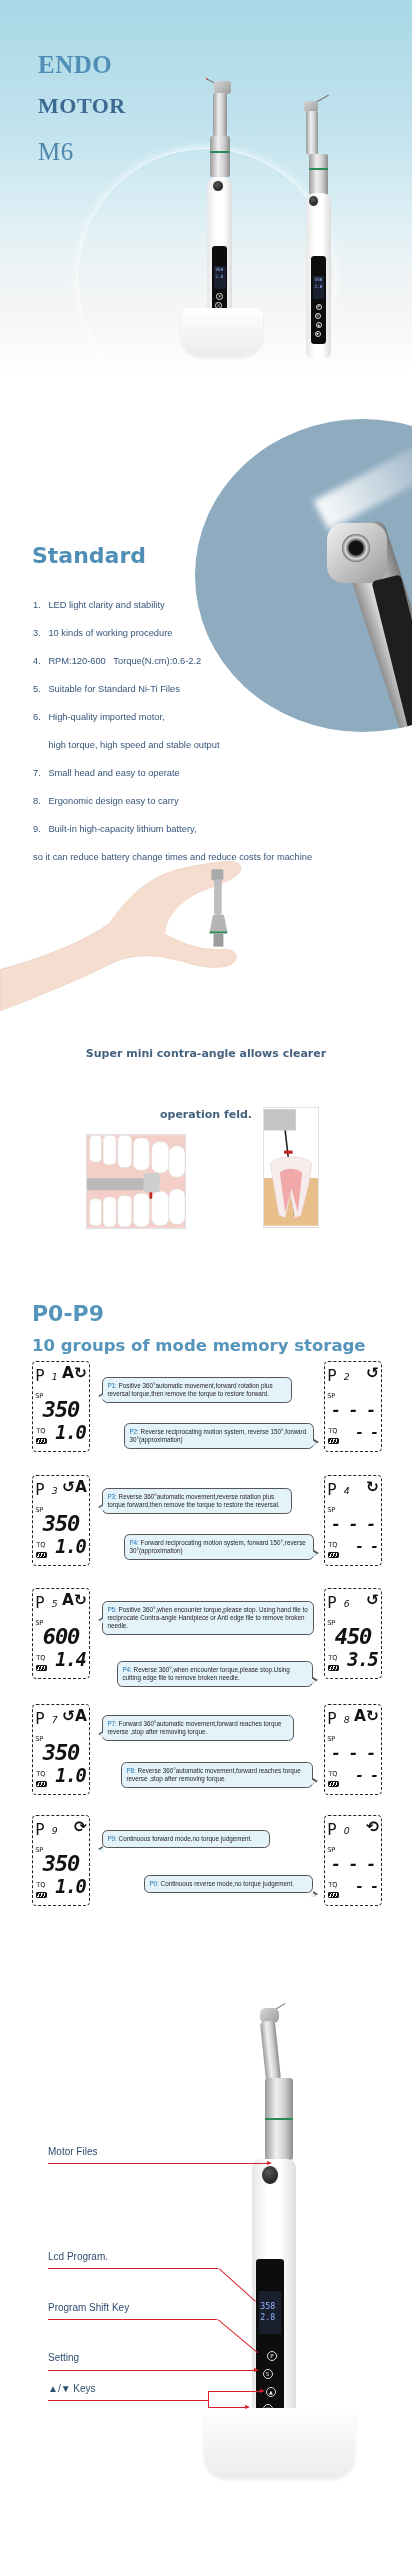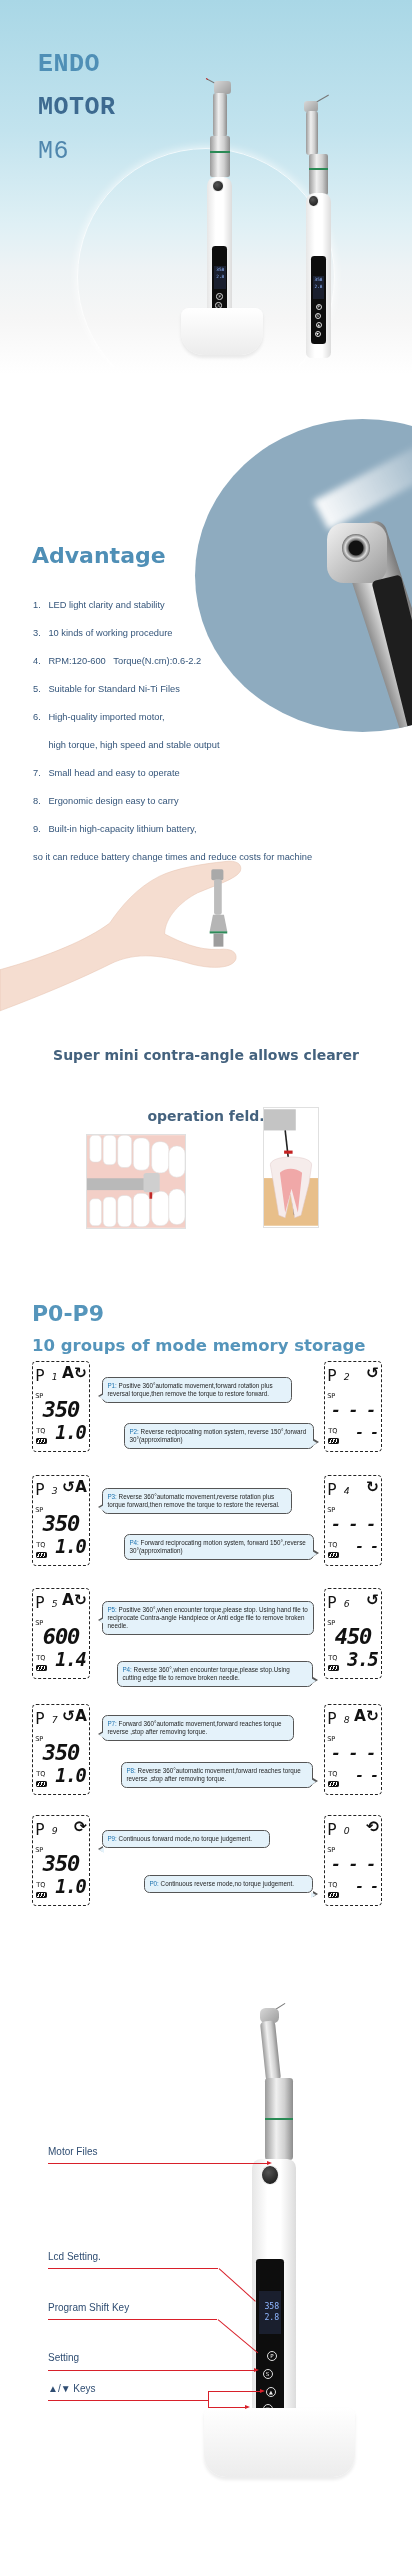--- a/index.html
+++ b/index.html
@@ -3,55 +3,55 @@
 <meta charset="utf-8">
 <style>
   * { box-sizing: border-box; margin: 0; padding: 0; }
   body { width: 412px; height: 2576px; background: #ffffff; font-family: "Liberation Sans", "DejaVu Sans", sans-serif; position: relative; overflow: hidden; }
 
   
   .hero { position: absolute; left: 0; top: 0; width: 412px; height: 374px;
     background: linear-gradient(180deg, #a9d7e6 0%, #c2e3ee 35%, #dff0f5 60%, #eef3f5 72%, #f6f6f6 85%, #ffffff 100%); overflow: hidden; }
   .hero-arc { position: absolute; left: 77px; top: 148px; width: 258px; height: 258px; border-radius: 50%;
     border: 1.1px solid rgba(255,255,255,0.75); box-shadow: 0 0 10px rgba(255,255,255,0.8); }
-  .hero-title { position: absolute; left: 38px; font-family: Liberation Mono, monospace; line-height: 1; letter-spacing: 0.5px; }
+  .hero-title { position: absolute; left: 38px; font-family: Liberation Serif, serif; line-height: 1; letter-spacing: 0.5px; }
   .t-endo { top: 52px; font-size: 25px; font-weight: bold; color: #4f8fb6; }
-  .t-motor { top: 95px; font-size: 25px; font-weight: bold; color: #3d6a90; }
+  .t-motor { top: 95px; font-size: 22px; font-weight: bold; color: #3d6a90; }
   .t-m6 { top: 139px; font-size: 25px; font-weight: normal; color: #4f86ad; }
 
   
   .hp { position: absolute; }
   .hp-body { position: absolute; background: linear-gradient(90deg, #e6e6e6, #ffffff 35%, #ffffff 65%, #dcdcdc); border-radius: 8.8px 8.8px 5.5px 5.5px; }
   .hp-neck { position: absolute; background: linear-gradient(90deg, #9a9a9a, #f0f0f0 40%, #cfcfcf 70%, #8d8d8d); }
   .hp-ring { position: absolute; height: 1.6px; background: #2a8a55; }
   .hp-head { position: absolute; background: linear-gradient(135deg, #d8d8d8, #9c9c9c); border-radius: 3.3px; }
   .hp-btn { position: absolute; border-radius: 50%; background: radial-gradient(circle at 40% 35%, #555, #111); border: 1.6px solid #f2f2f2; }
   .hp-screen { position: absolute; background: #0d0d0d; border-radius: 3.3px; }
-  .hp-lcd { position: absolute; left: 2.7px; top: 20px; right: 2.7px; height: 23px; background: #1a1f2e; color: #8fb6ff; font-family: "DejaVu Sans Mono", monospace; font-size: 5.5px; line-height: 6.6px; text-align: right; padding: 1.1px 1.6px; }
+  .hp-lcd { position: absolute; left: 2.7px; top: 20px; right: 2.7px; height: 23px; background: #1a1f2e; color: #8fb6ff; font-family: "DejaVu Sans Mono", monospace; font-size: 5.5px; line-height: 6.6px; text-align: left; padding: 1.1px 1.6px; }
   .hp-key { position: absolute; width: 7.7px; height: 7.7px; border-radius: 50%; border: 0.8px solid #ddd; color: #eee; font-size: 4.4px; line-height: 6px; text-align: center; font-family: "DejaVu Sans", sans-serif; }
   .file { position: absolute; height: 1.1px; background: linear-gradient(90deg, #b02020 0 12%, #777 12% 100%); transform-origin: left center; }
   .base { position: absolute; background: linear-gradient(180deg, #ffffff, #ececec); border-radius: 7.7px 7.7px 22px 22px; box-shadow: 0 2.2px 3.3px rgba(0,0,0,0.08); }
 
   
   .adv-circle { position: absolute; left: 195px; top: 419px; width: 335px; height: 313px; border-radius: 50%; background: #8eabbf; overflow: hidden; }
   .adv-beam { position: absolute; left: 126px; top: 80px; width: 143px; height: 33px; background: linear-gradient(90deg, rgba(255,255,255,0.95), rgba(255,255,255,0)); transform: rotate(-28deg); transform-origin: left center; filter: blur(3.3px); }
   .adv-metal { position: absolute; left: 140px; top: 107px; width: 49px; height: 231px; background: linear-gradient(90deg, #8e8e8e, #e8e8e8 40%, #c5c5c5 60%, #7a7a7a); transform: rotate(-18deg); transform-origin: top center; border-radius: 11px; }
   .adv-headball { position: absolute; left: 132px; top: 104px; width: 60px; height: 60px; border-radius: 16.5px; background: linear-gradient(135deg, #f2f2f2, #9a9a9a); }
   .adv-hole { position: absolute; left: 147px; top: 115px; width: 27.5px; height: 27.5px; border-radius: 50%; background: radial-gradient(circle, #111 35%, #666 40%, #ddd 55%, #777 70%); }
   .adv-clip { position: absolute; left: 176px; top: 159px; width: 30px; height: 181px; background: #1e1e1e; transform: rotate(-14deg); transform-origin: top center; border-radius: 4.4px; }
   .adv-title { position: absolute; left: 32px; top: 543px; font-family: "DejaVu Sans", sans-serif; font-size: 22px; font-weight: bold; color: #4f8fb6; letter-spacing: 0px; }
   .adv-list { position: absolute; left: 33px; top: 600px; list-style: none; }
   .adv-list li { height: 28px; font-size: 9.3px; color: #34557a; white-space: nowrap; position: relative; }
   .adv-list .num { display: inline-block; width: 15.4px; }
   .adv-list li.cont { padding-left: 15.4px; }
   .adv-list li.tail { padding-left: 0; }
 
   
   .hand { position: absolute; }
-  .caption { position: absolute; left: 0; width: 412px; text-align: center; font-family: "DejaVu Sans", sans-serif; font-weight: bold; font-size: 14px; color: #44627e; }
+  .caption { position: absolute; left: 0; width: 412px; text-align: center; font-family: "DejaVu Sans", sans-serif; font-weight: bold; font-size: 11px; color: #44627e; }
   .illus { position: absolute; border: 0.5px solid #e0e0e0; overflow: hidden; }
 
   
   .p-title { position: absolute; left: 32px; top: 1301px; font-family: "DejaVu Sans", sans-serif; font-size: 22px; font-weight: bold; color: #5595bb; }
   .p-sub { position: absolute; left: 32px; top: 1336px; font-family: "DejaVu Sans", sans-serif; font-size: 16.5px; font-weight: bold; color: #5595bb; }
   .lcd { position: absolute; width: 58px; height: 91px; border: 0.8px dashed #222; border-radius: 4.4px; font-family: "DejaVu Sans", sans-serif; color: #111; }
   .lcd .pl { position: absolute; left: 2.2px; top: 6.6px; font-size: 15.4px; line-height: 1; }
   .lcd .pn { position: absolute; left: 18.7px; top: 8.8px; font-size: 9.3px; font-style: italic; }
   .lcd .dir { position: absolute; right: 2.2px; top: 4.4px; font-size: 15.4px; font-weight: bold; line-height: 1; }
   .lcd .sp { position: absolute; left: 2.2px; top: 30px; font-size: 6.6px; }
@@ -125,21 +125,21 @@
 </section>
 
 <section>
   <div class="adv-circle">
     <div class="adv-beam"></div>
     <div class="adv-metal"></div>
     <div class="adv-headball"></div>
     <div class="adv-hole"></div>
     <div class="adv-clip"></div>
   </div>
-  <h2 class="adv-title">Advantage</h2>
+  <h2 class="adv-title">Standard</h2>
   <ul class="adv-list">
     <li><span class="num">1.</span><span>LED light clarity and stability</span></li>
     <li><span class="num">3.</span><span>10 kinds of working procedure</span></li>
     <li><span class="num">4.</span><span style="white-space:pre;">RPM:120-600   Torque(N.cm):0.6-2.2</span></li>
     <li><span class="num">5.</span><span>Suitable for Standard Ni-Ti Files</span></li>
     <li><span class="num">6.</span><span>High-quality imported motor,</span></li>
     <li class="cont"><span>high torque, high speed and stable output</span></li>
     <li><span class="num">7.</span><span>Small head and easy to operate</span></li>
     <li><span class="num">8.</span><span>Ergonomic design easy to carry</span></li>
     <li><span class="num">9.</span><span>Built-in high-capacity lithium battery,</span></li>
@@ -329,21 +329,21 @@
       <div class="hp-key" style="left:10px; top:128px; width:10px; height:10px; font-size:5px; line-height:8.2px;">▲</div>
       <div class="hp-key" style="left:6.6px; top:145px; width:10px; height:10px; font-size:5px; line-height:8.2px;">▼</div>
     </div>
     <div class="base" style="left:5.5px; top:407px; width:151px; height:69px;"></div>
   </div>
 
   <div class="part-label" style="top:2146px;">Motor Files</div>
   <div class="leader" style="left:48px; top:2163px; width:219px;"></div>
   <div class="arrowhead" style="left:267px; top:2161px;"></div>
 
-  <div class="part-label" style="top:2251px;">Lcd Setting.</div>
+  <div class="part-label" style="top:2251px;">Lcd Program.</div>
   <div class="leader" style="left:48px; top:2268px; width:170px;"></div>
   <div class="leader-diag" style="left:219px; top:2268px; width:49px; transform: rotate(42deg);"></div>
 
   <div class="part-label" style="top:2302px;">Program Shift Key</div>
   <div class="leader" style="left:48px; top:2319px; width:169px;"></div>
   <div class="leader-diag" style="left:218px; top:2319px; width:52px; transform: rotate(40deg);"></div>
 
   <div class="part-label" style="top:2352px;">Setting</div>
   <div class="leader" style="left:48px; top:2370px; width:207px;"></div>
   <div class="arrowhead" style="left:254px; top:2368px;"></div>

